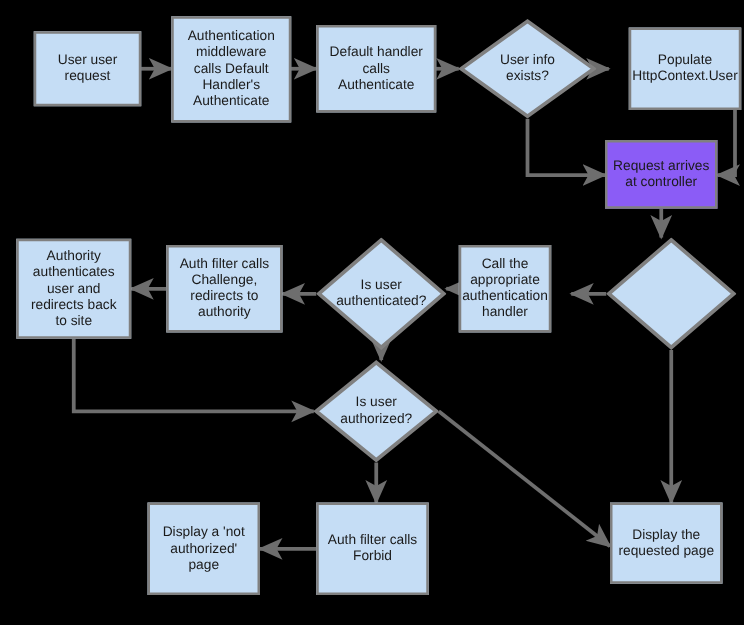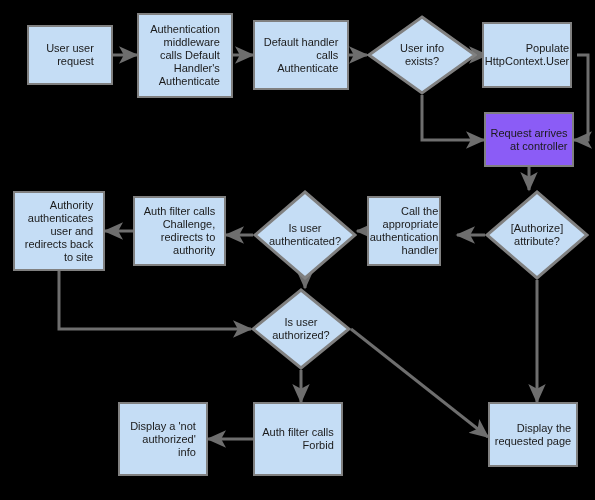--- a/index.html
+++ b/index.html
@@ -30,21 +30,20 @@
     justify-content: center;
     text-align: center;
     color: #1a1a1a;
     font-size: 11px;
     line-height: 13px;
     z-index: 5;
   }
   .node.box {
     background: #c5ddf5;
     border: 2px solid #c2410c;
-    text-align: right;
   }
   .node .label {
     display: block;
     padding: 0 3px;
     white-space: pre-line;
   }
   .node.diamond {
     background: transparent;
     border: none;
   }
@@ -107,34 +106,32 @@
 calls
 Authenticate</span>
       </div>
       <div class="node diamond" style="left: 367px; top: 15px; width: 110px; height: 80px; color: rgb(26, 26, 26);">
         <svg class="dshape" viewBox="0 0 110 80" preserveAspectRatio="none">
           <polygon points="55,2 108,40 55,78 2,40" fill="#c5ddf5" stroke="#808080" stroke-width="3"></polygon>
         </svg>
         <span class="label">User info
 exists?</span>
       </div>
-      <div class="node box" style="left: 482px; top: 22px; width: 90px; height: 66px; background: rgb(197, 221, 245); border-color: rgb(128, 128, 128); color: rgb(26, 26, 26);">
+      <div class="node box" style="left: 503px; top: 22px; width: 90px; height: 66px; background: rgb(197, 221, 245); border-color: rgb(128, 128, 128); color: rgb(26, 26, 26);">
         <span class="label">Populate
 HttpContext.User</span>
       </div>
       <div class="node box" style="left: 484px; top: 112px; width: 90px; height: 55px; background: #8b5cf6; border-color: rgb(128, 128, 128); color: rgb(26, 26, 26);">
         <span class="label">Request arrives
 at controller</span>
       </div>
       <div class="node diamond" style="left: 485px; top: 190px; width: 104px; height: 90px; color: rgb(26, 26, 26);">
         <svg class="dshape" viewBox="0 0 104 90" preserveAspectRatio="none">
           <polygon points="52,2 102,45 52,88 2,45" fill="#c5ddf5" stroke="#808080" stroke-width="3"></polygon>
         </svg>
-        <span class="label">[Authorize]
-attribute?</span>
       </div>
       <div class="node box" style="left: 367px; top: 196px; width: 74px; height: 70px; background: rgb(197, 221, 245); border-color: rgb(128, 128, 128); color: rgb(26, 26, 26);">
         <span class="label">Call the
 appropriate
 authentication
 handler</span>
       </div>
       <div class="node diamond" style="left: 253px; top: 190px; width: 104px; height: 90px; color: rgb(26, 26, 26);">
         <svg class="dshape" viewBox="0 0 104 90" preserveAspectRatio="none">
           <polygon points="52,2 102,45 52,88 2,45" fill="#c5ddf5" stroke="#808080" stroke-width="3"></polygon>
@@ -162,20 +159,20 @@
         <span class="label">Is user
 authorized?</span>
       </div>
       <div class="node box" style="left: 253px; top: 402px; width: 90px; height: 74px; background: rgb(197, 221, 245); border-color: rgb(128, 128, 128); color: rgb(26, 26, 26);">
         <span class="label">Auth filter calls
 Forbid</span>
       </div>
       <div class="node box" style="left: 118px; top: 402px; width: 90px; height: 74px; background: rgb(197, 221, 245); border-color: rgb(128, 128, 128); color: rgb(26, 26, 26);">
         <span class="label">Display a 'not
 authorized'
-info</span>
+page</span>
       </div>
       <div class="node box" style="left: 488px; top: 402px; width: 90px; height: 65px; background: rgb(197, 221, 245); border-color: rgb(128, 128, 128); color: rgb(26, 26, 26);">
         <span class="label">Display the
 requested page</span>
       </div>
     </div>
 </div>
 
 </body></html>

